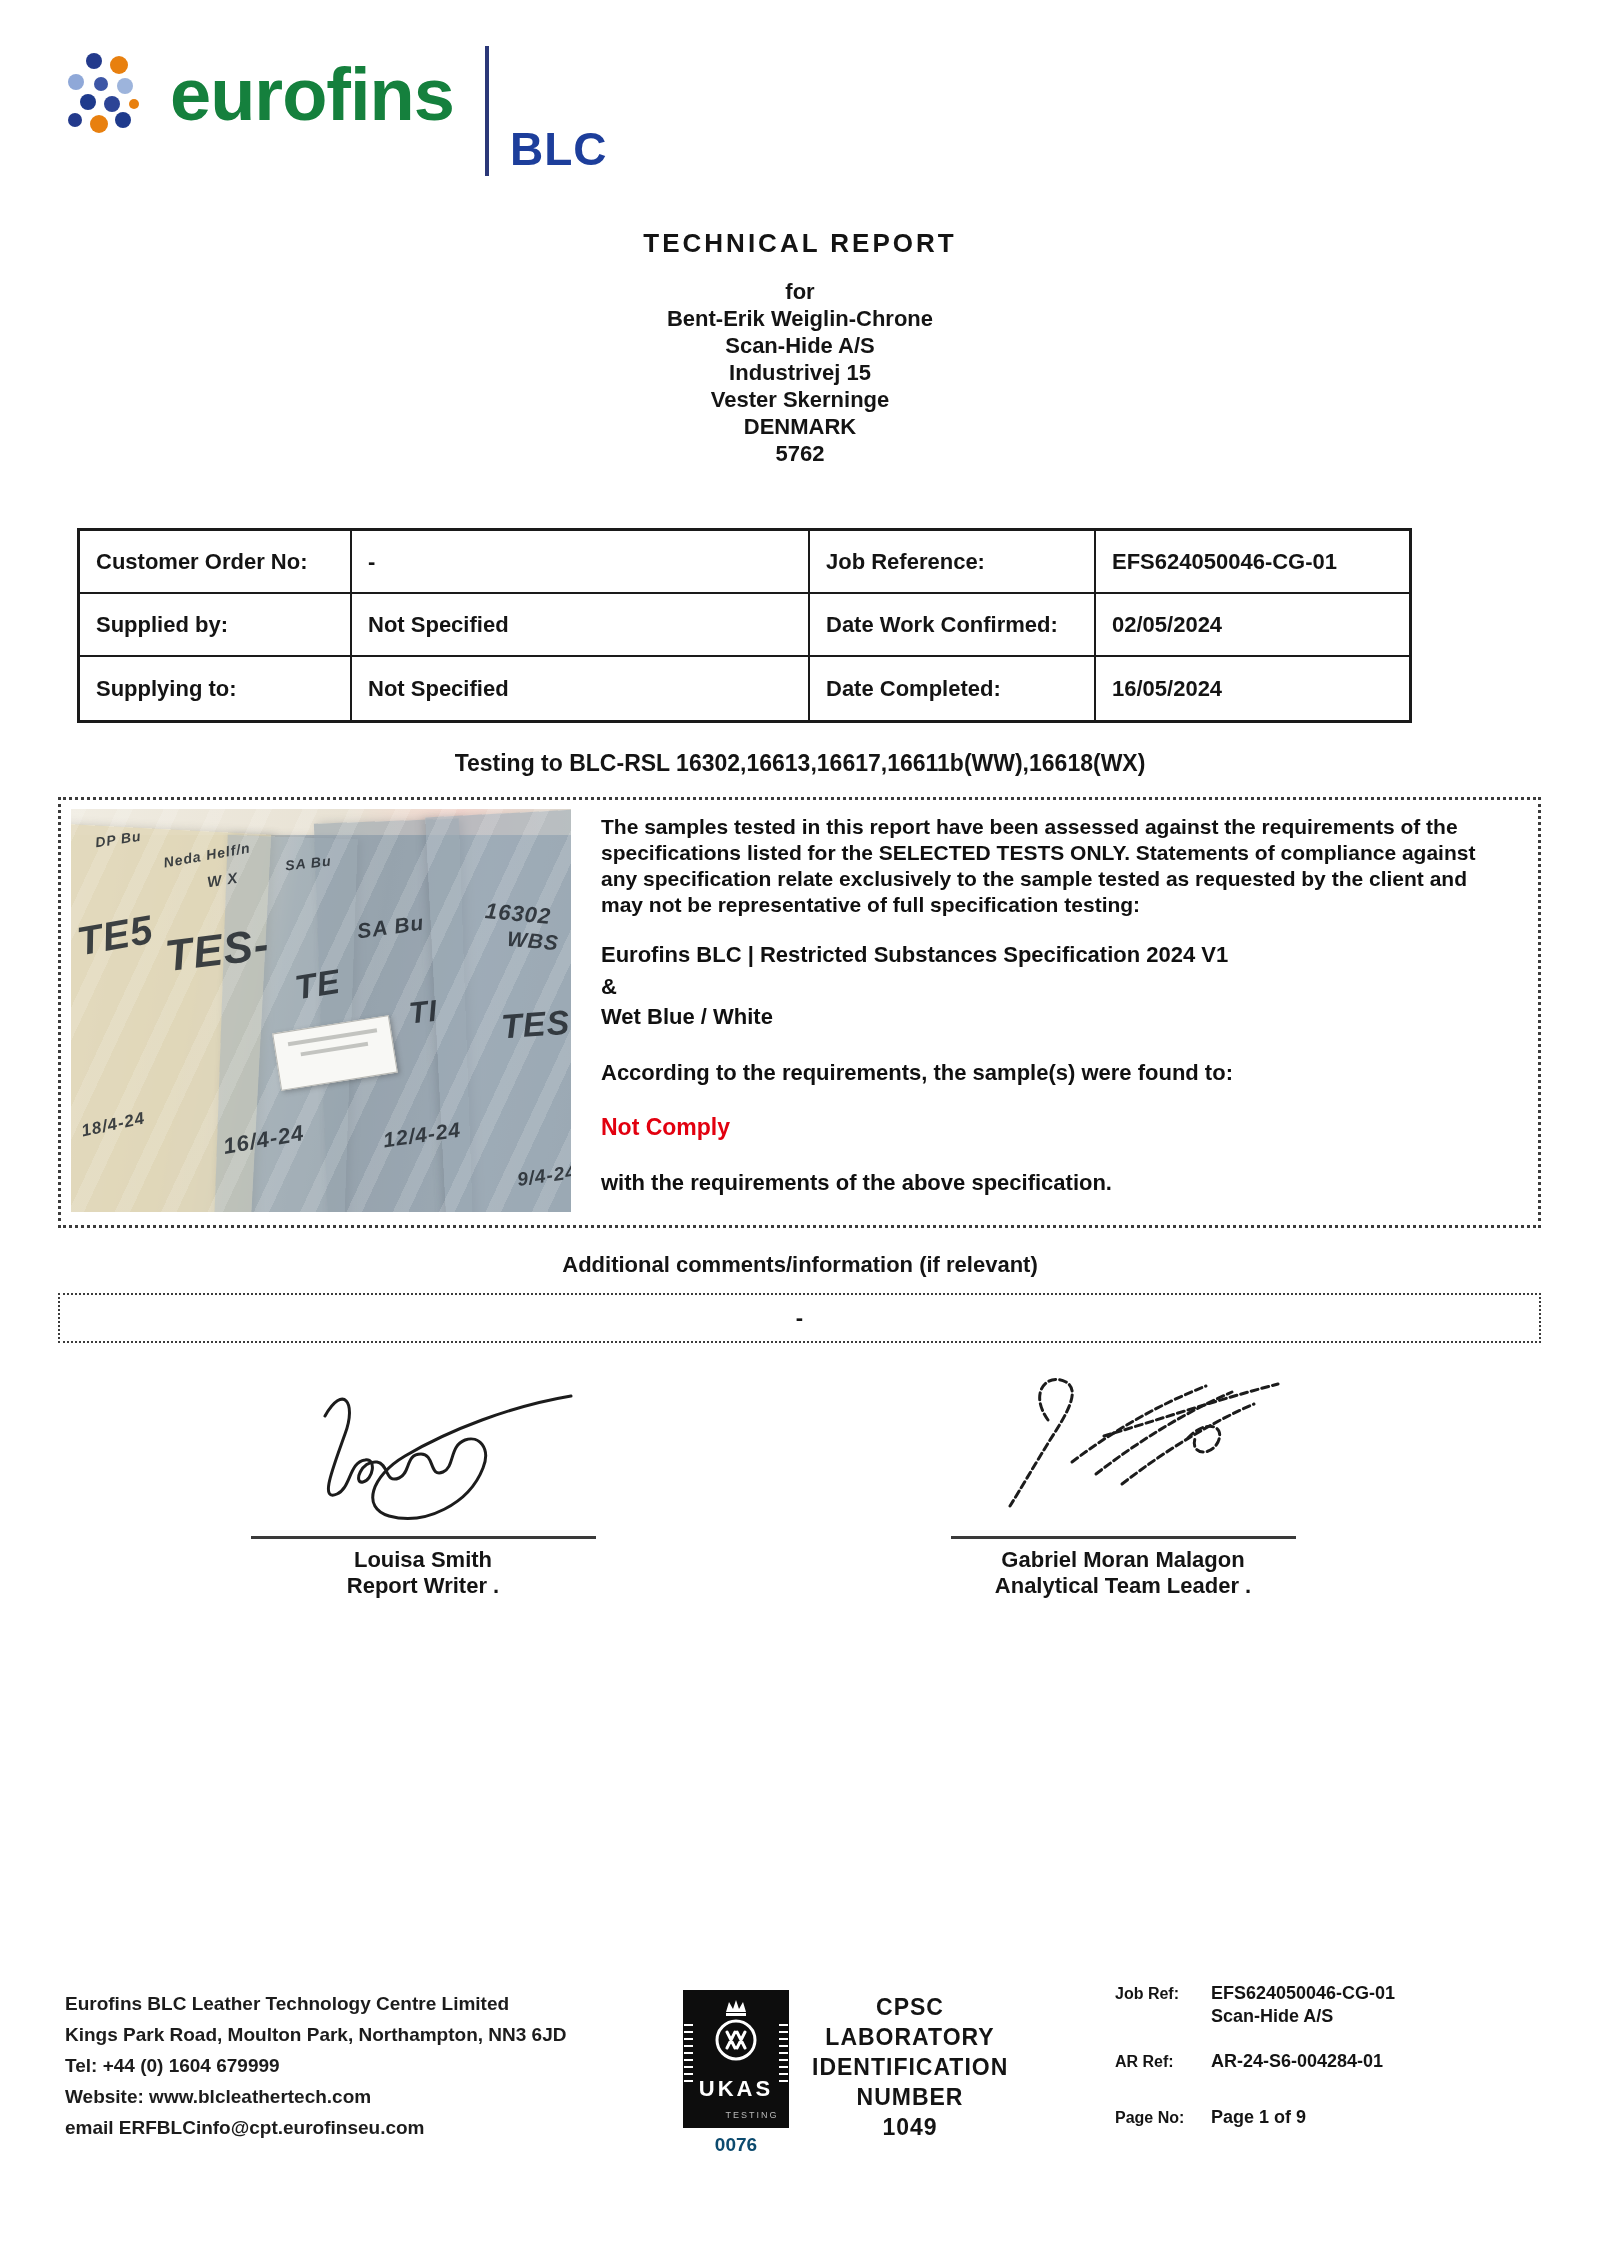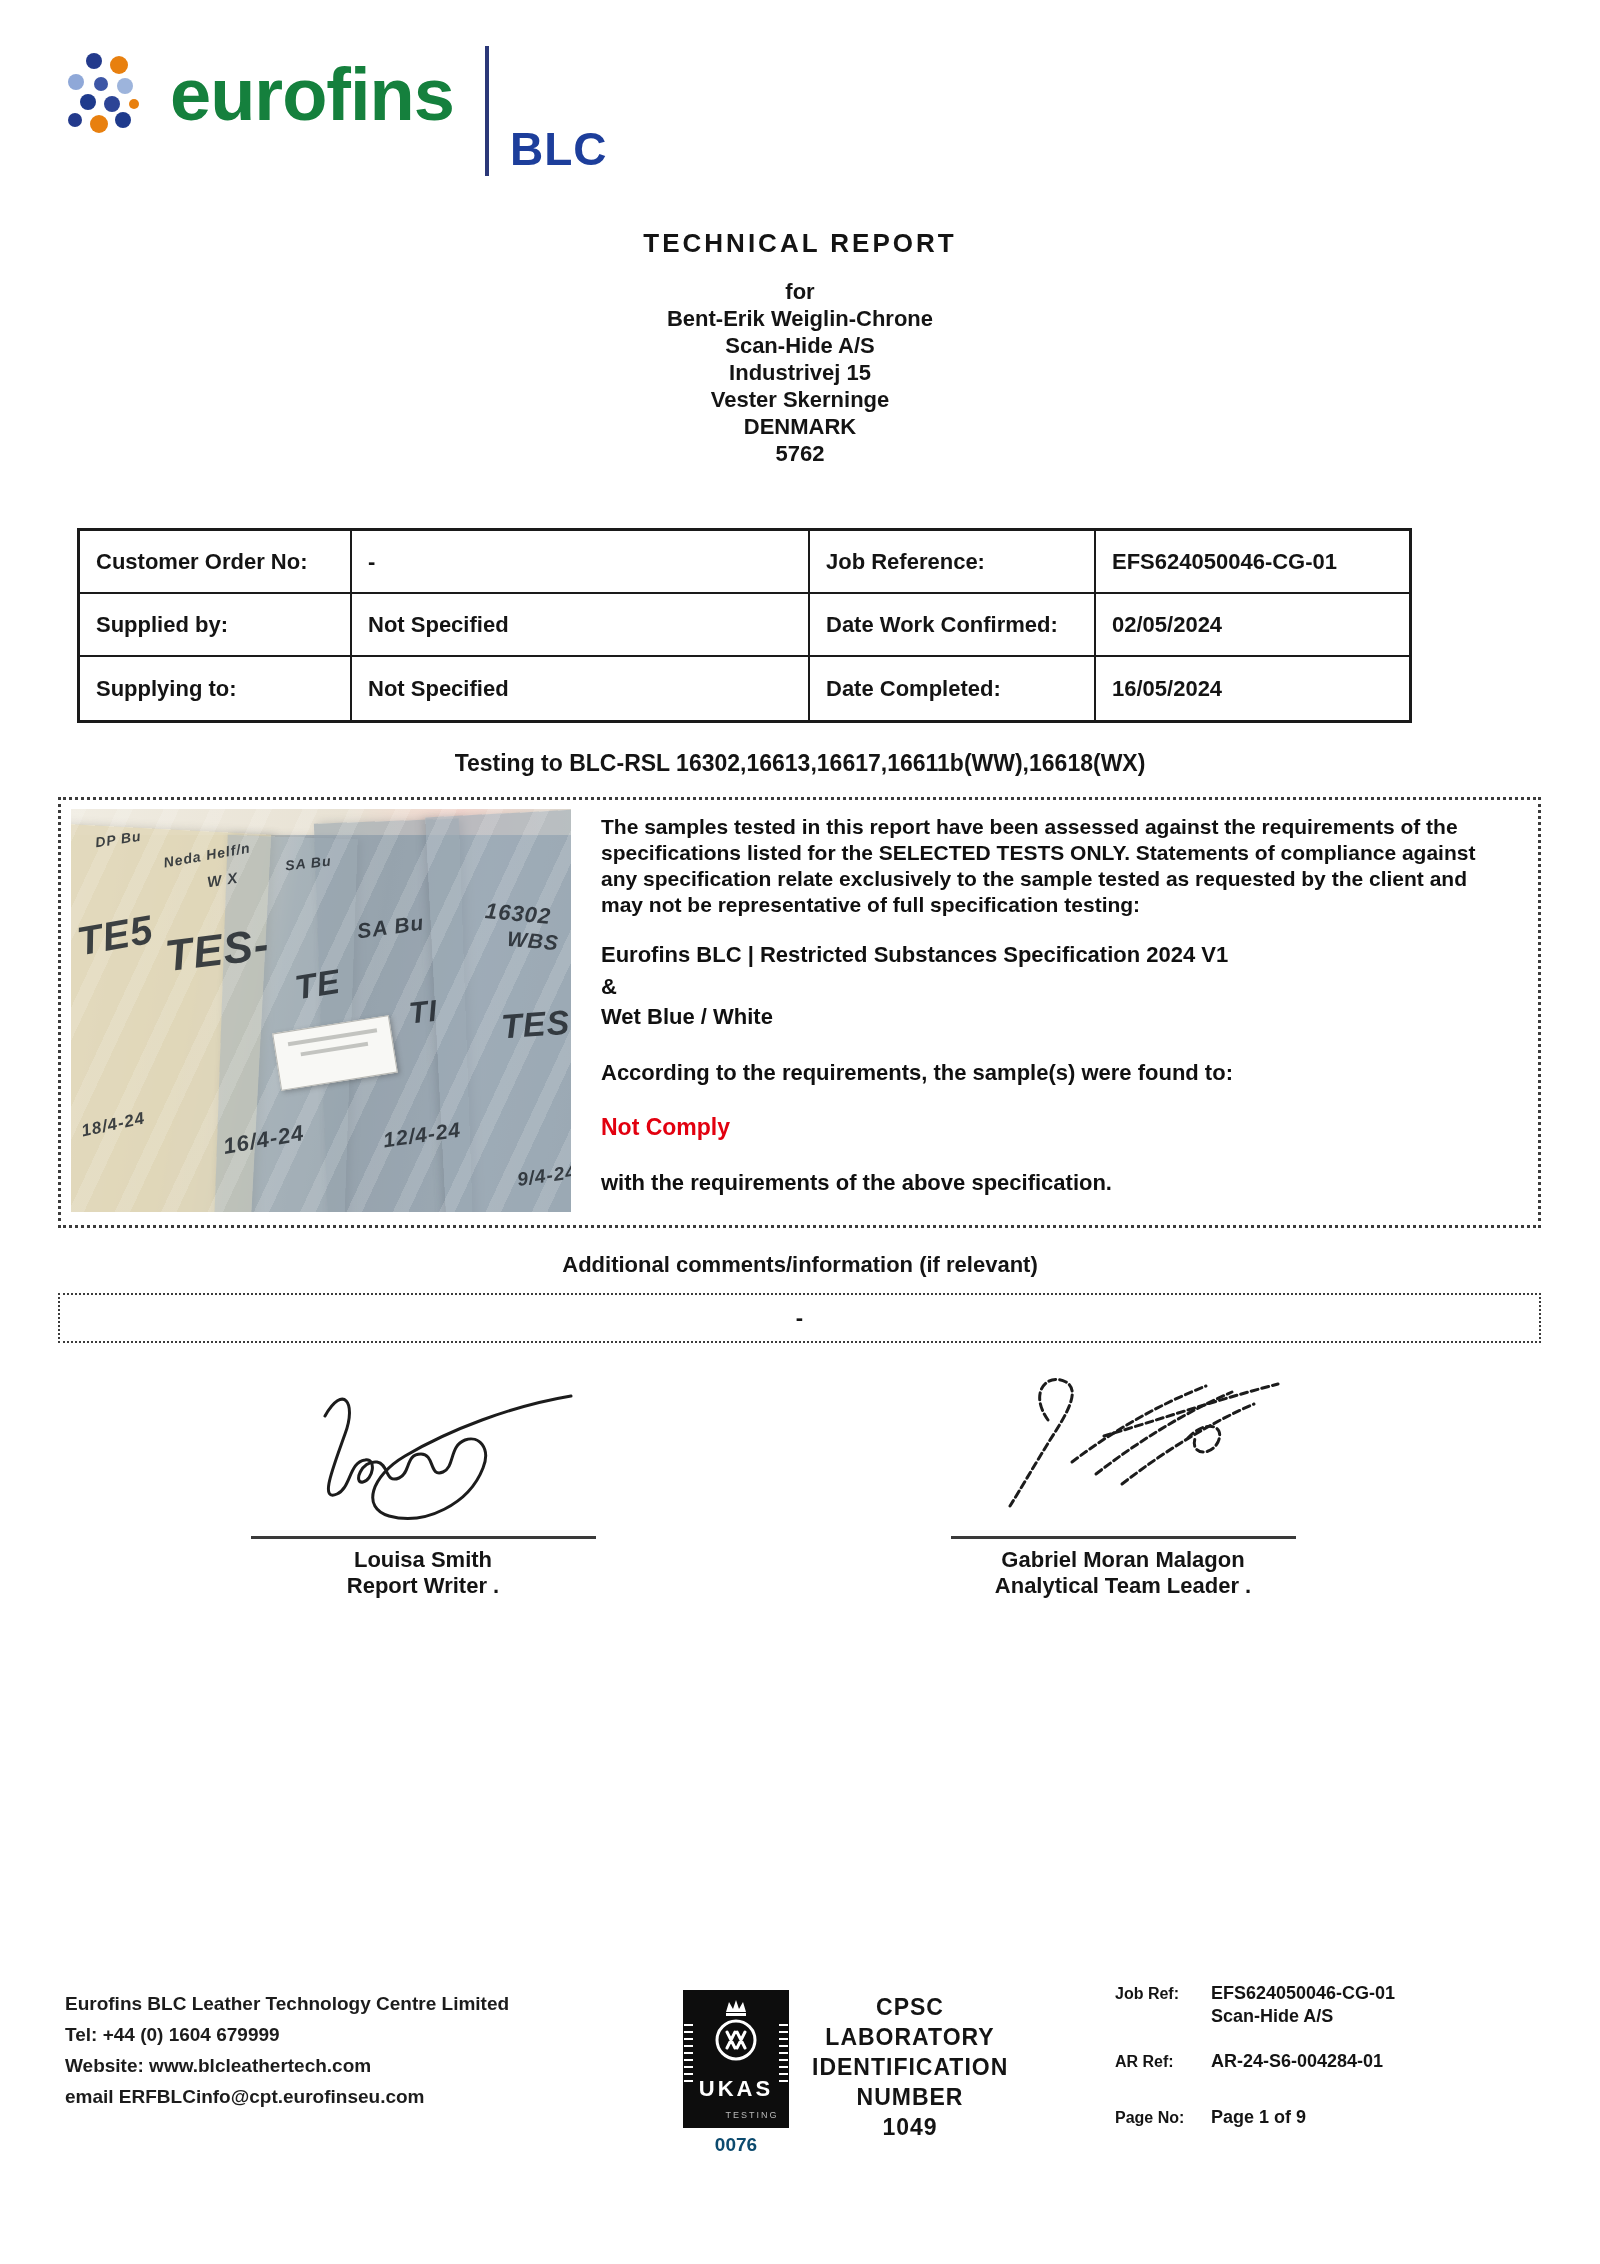--- a/index.html
+++ b/index.html
@@ -240,20 +240,21 @@
         <path d="M240,76 C256,58 278,62 270,80 C262,96 240,92 248,74"></path>
       </g>
     </svg>
     <div class="sig-line"></div>
     <div class="sig-name">Gabriel Moran Malagon</div>
     <div class="sig-role">Analytical Team Leader .</div>
   </div>
 
   <div class="footer-company">
     <div>Eurofins BLC Leather Technology Centre Limited</div>
+    <div>Kings Park Road, Moulton Park, Northampton, NN3 6JD</div>
     <div>Tel: +44 (0) 1604 679999</div>
     <div>Website: www.blcleathertech.com</div>
     <div>email ERFBLCinfo@cpt.eurofinseu.com</div>
   </div>
 
   <div class="ukas">
     <div class="stripes sl"></div>
     <div class="stripes sr"></div>
     <svg width="60" height="74" viewBox="0 0 60 74" style="margin-top:6px;">
       <polygon points="20,16 23,6 27,13 30,4 33,13 37,6 40,16" fill="#ffffff"></polygon>

